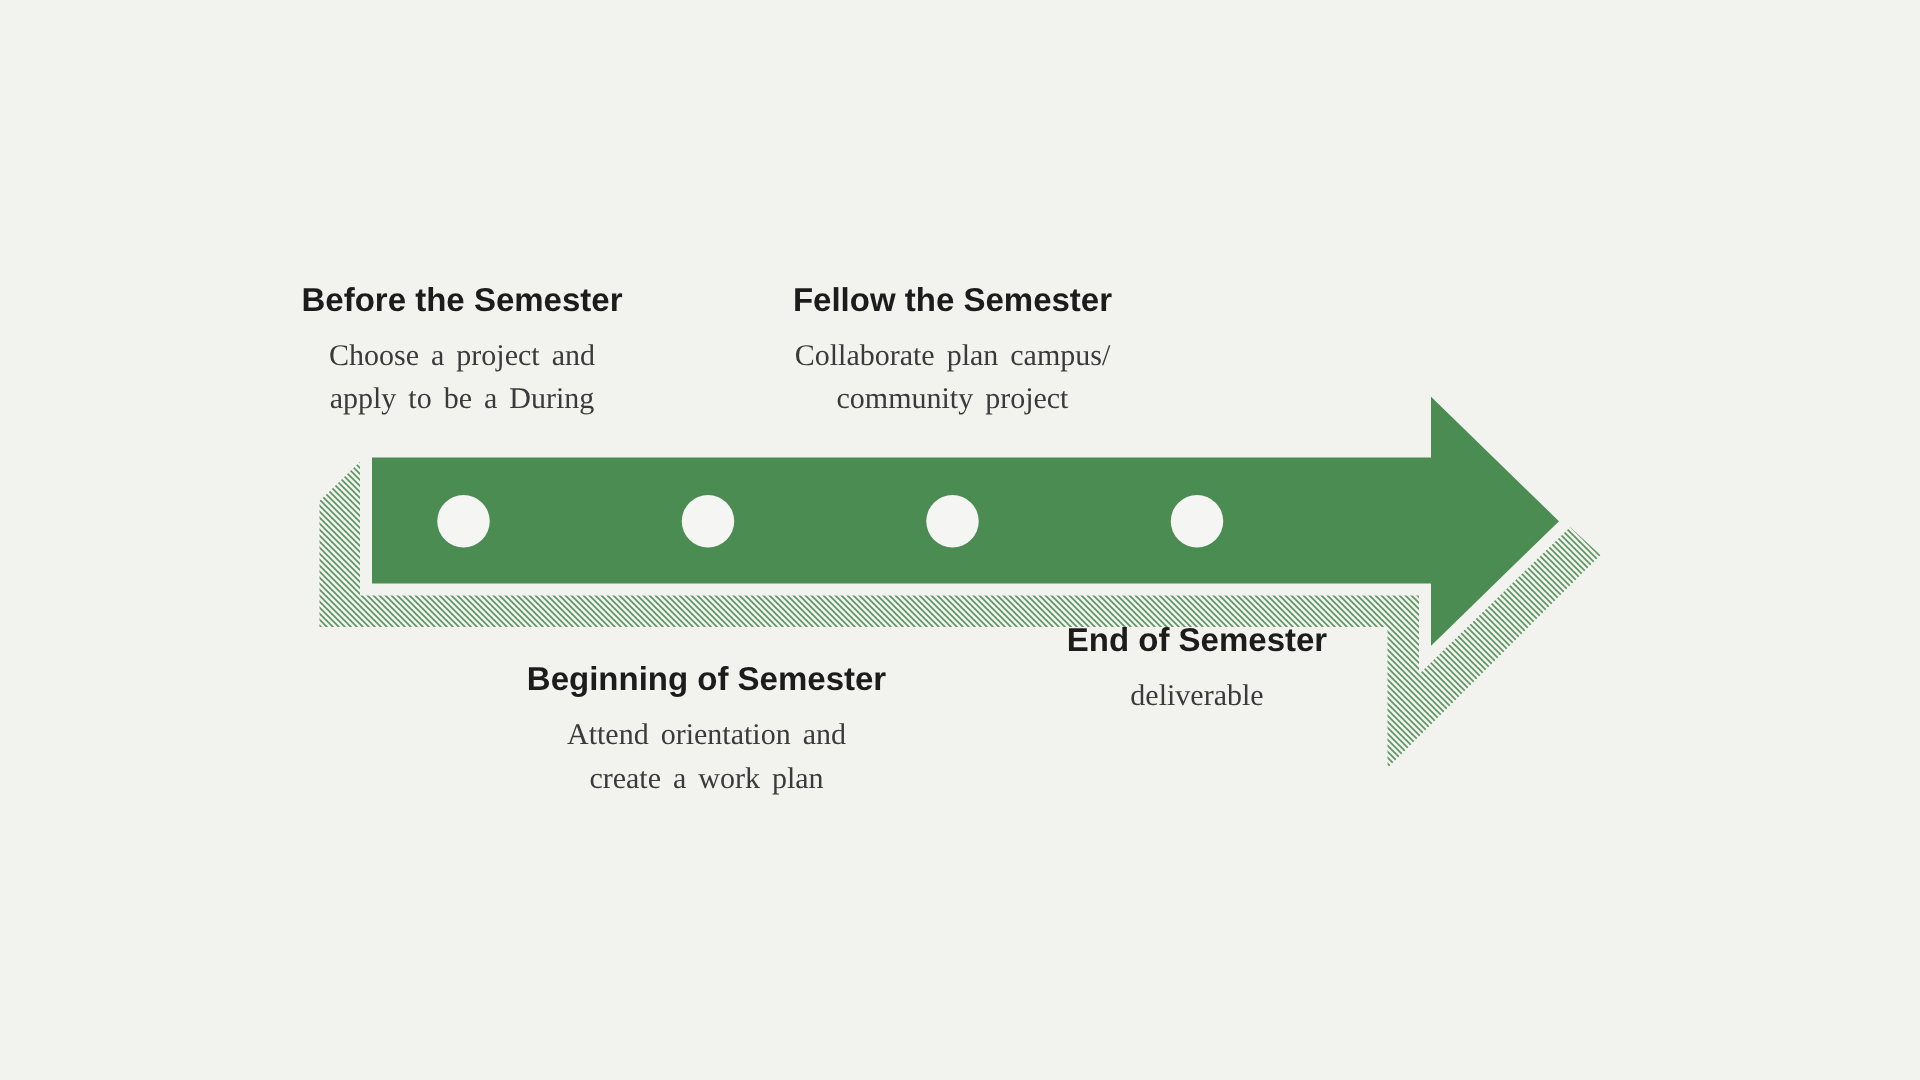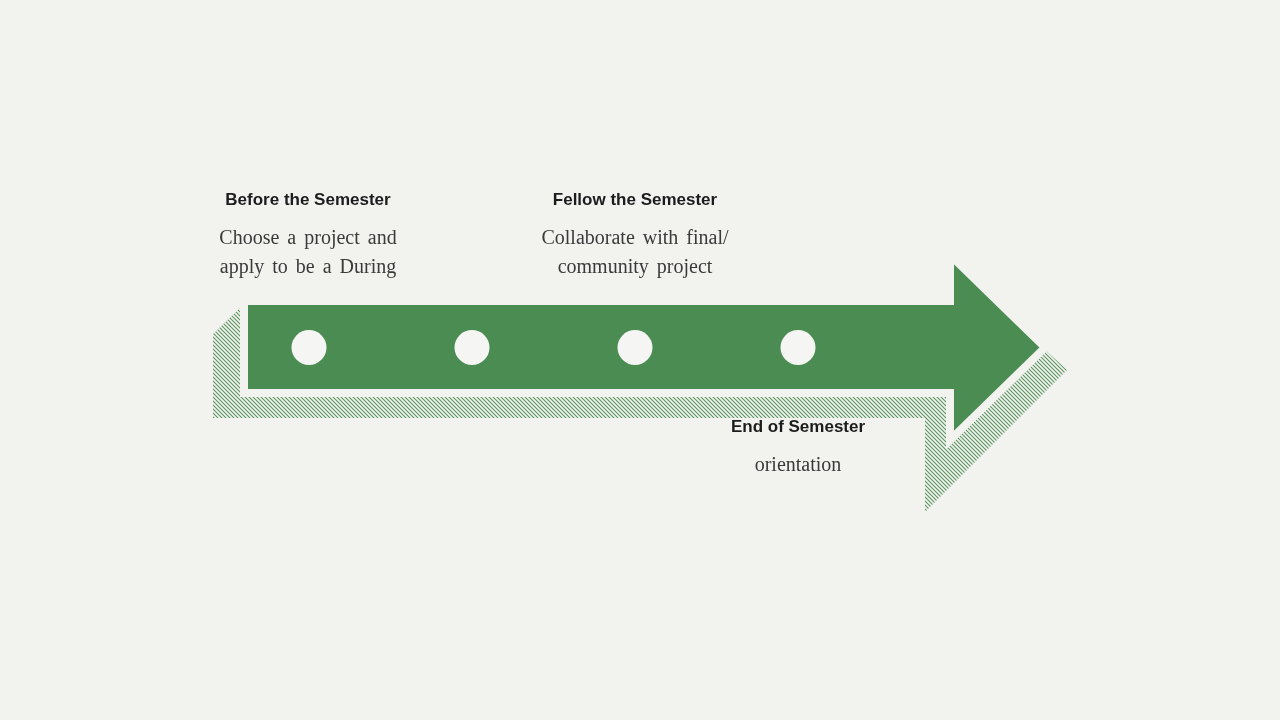--- a/index.html
+++ b/index.html
@@ -22,21 +22,21 @@
   }
   .arrow-svg{position:absolute;left:0;top:0;}
   .milestone{
     position:absolute;
     transform:translateX(-50%);
     text-align:center;
     width:max-content;
     white-space:nowrap;
   }
   .milestone .title{
-    font-size:17px;
+    font-size:22px;
     font-weight:700;
     line-height:28px;
     color:var(--title_text);
   }
   .milestone .body{
     margin-top:9px;
     font-size:20px;
     font-weight:400;
     line-height:29px;
     color:var(--body_text);
@@ -74,26 +74,33 @@
     <div class="title">Before the Semester</div>
     <div class="body">
       <div>Choose a project and</div>
       <div>apply to be a During</div>
     </div>
   </div>
 
   <div class="milestone m-during">
     <div class="title">Fellow the Semester</div>
     <div class="body">
-      <div>Collaborate with final/</div>
+      <div>Collaborate plan campus/</div>
       <div>community project</div>
     </div>
   </div>
 
+  <div class="milestone m-beginning">
+    <div class="title">Beginning of Semester</div>
+    <div class="body">
+      <div>Attend orientation and</div>
+      <div>create a work plan</div>
+    </div>
+  </div>
 
   <div class="milestone m-end">
     <div class="title">End of Semester</div>
     <div class="body">
-      <div>orientation</div>
+      <div>deliverable</div>
     </div>
   </div>
 
 </div>
 
 </body></html>

